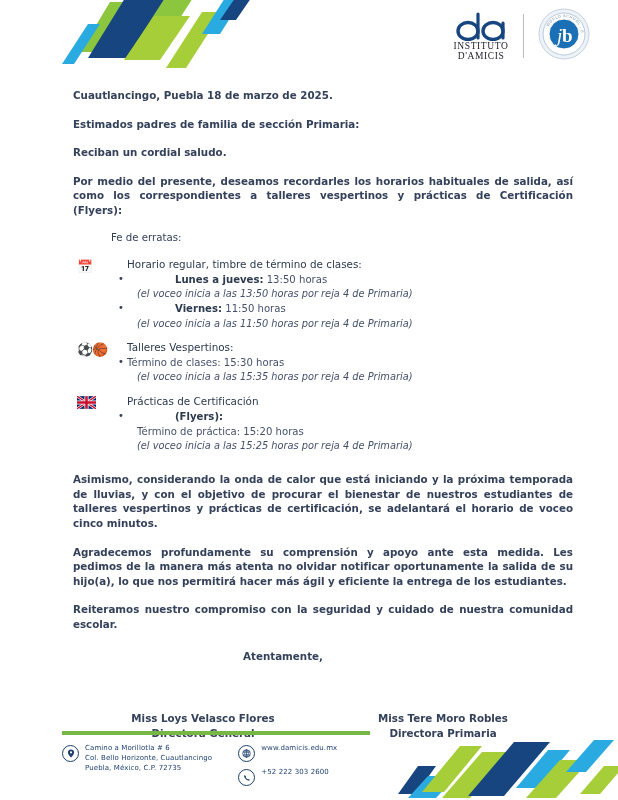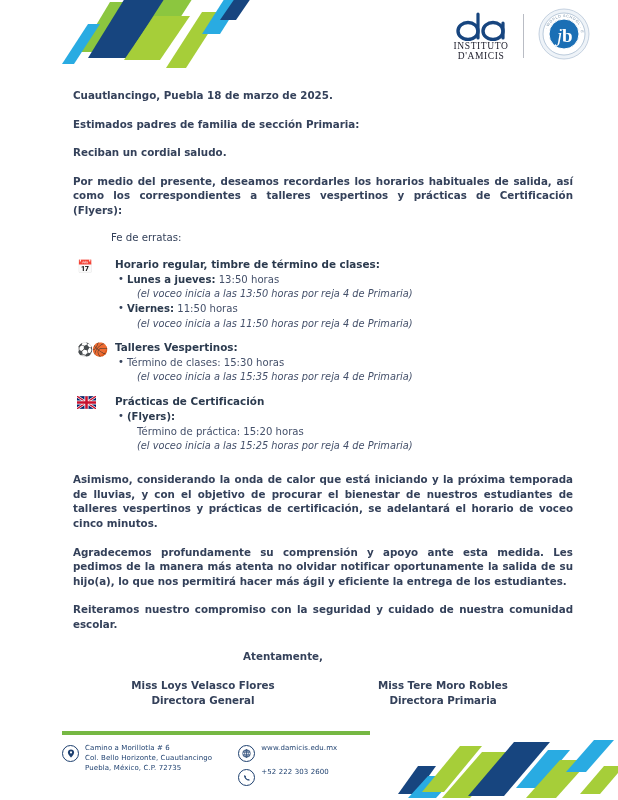--- a/index.html
+++ b/index.html
@@ -101,23 +101,23 @@
 
   .erratas {
     font-size: 10.2px;
     color: #34415a;
     margin: 0 0 15px 0;
     font-weight: 400;
     padding-left: 34px;
   }
   .sched-title {
     font-size: 10.4px;
-    font-weight: 700;
+    font-weight: 400;
     color: #2b3a4e;
-    margin: 0 0 2px 4px;
+    margin: 0 0 2px 16px;
   }
   ul.items {
     list-style: none;
     margin: 0;
     padding: 0 0 0 16px;
   }
   ul.items > li {
     position: relative;
     font-size: 10.1px;
     line-height: 1.5;
@@ -125,21 +125,21 @@
     margin: 0;
   }
   ul.items > li::before {
     content: "\2022";
     position: absolute;
     left: -9px;
     top: -1px;
     font-size: 10px;
     color: #34415a;
   }
-  .lbl { font-weight: 700; color: #2b3a4e; }
+  .lbl { font-weight: 700; color: #2b3a4e; margin-left: 48px; }
   .val { font-weight: 400; color: #44506a; }
   .note {
     font-style: italic;
     font-size: 9.8px;
     color: #44506a;
     line-height: 1.5;
     padding-left: 10px;
     display: block;
   }
   .sub-line {
@@ -164,20 +164,21 @@
     display: flex;
     justify-content: space-around;
     padding: 0 10px;
   }
   .sig { text-align: center; width: 45%; }
   .sig-name {
     font-size: 10.3px;
     font-weight: 600;
     color: #34415a;
     line-height: 1.45;
+    margin-top: 33px;
   }
   .sig-role {
     font-size: 10.3px;
     font-weight: 600;
     color: #34415a;
     line-height: 1.45;
   }
 
   
   .footer {

